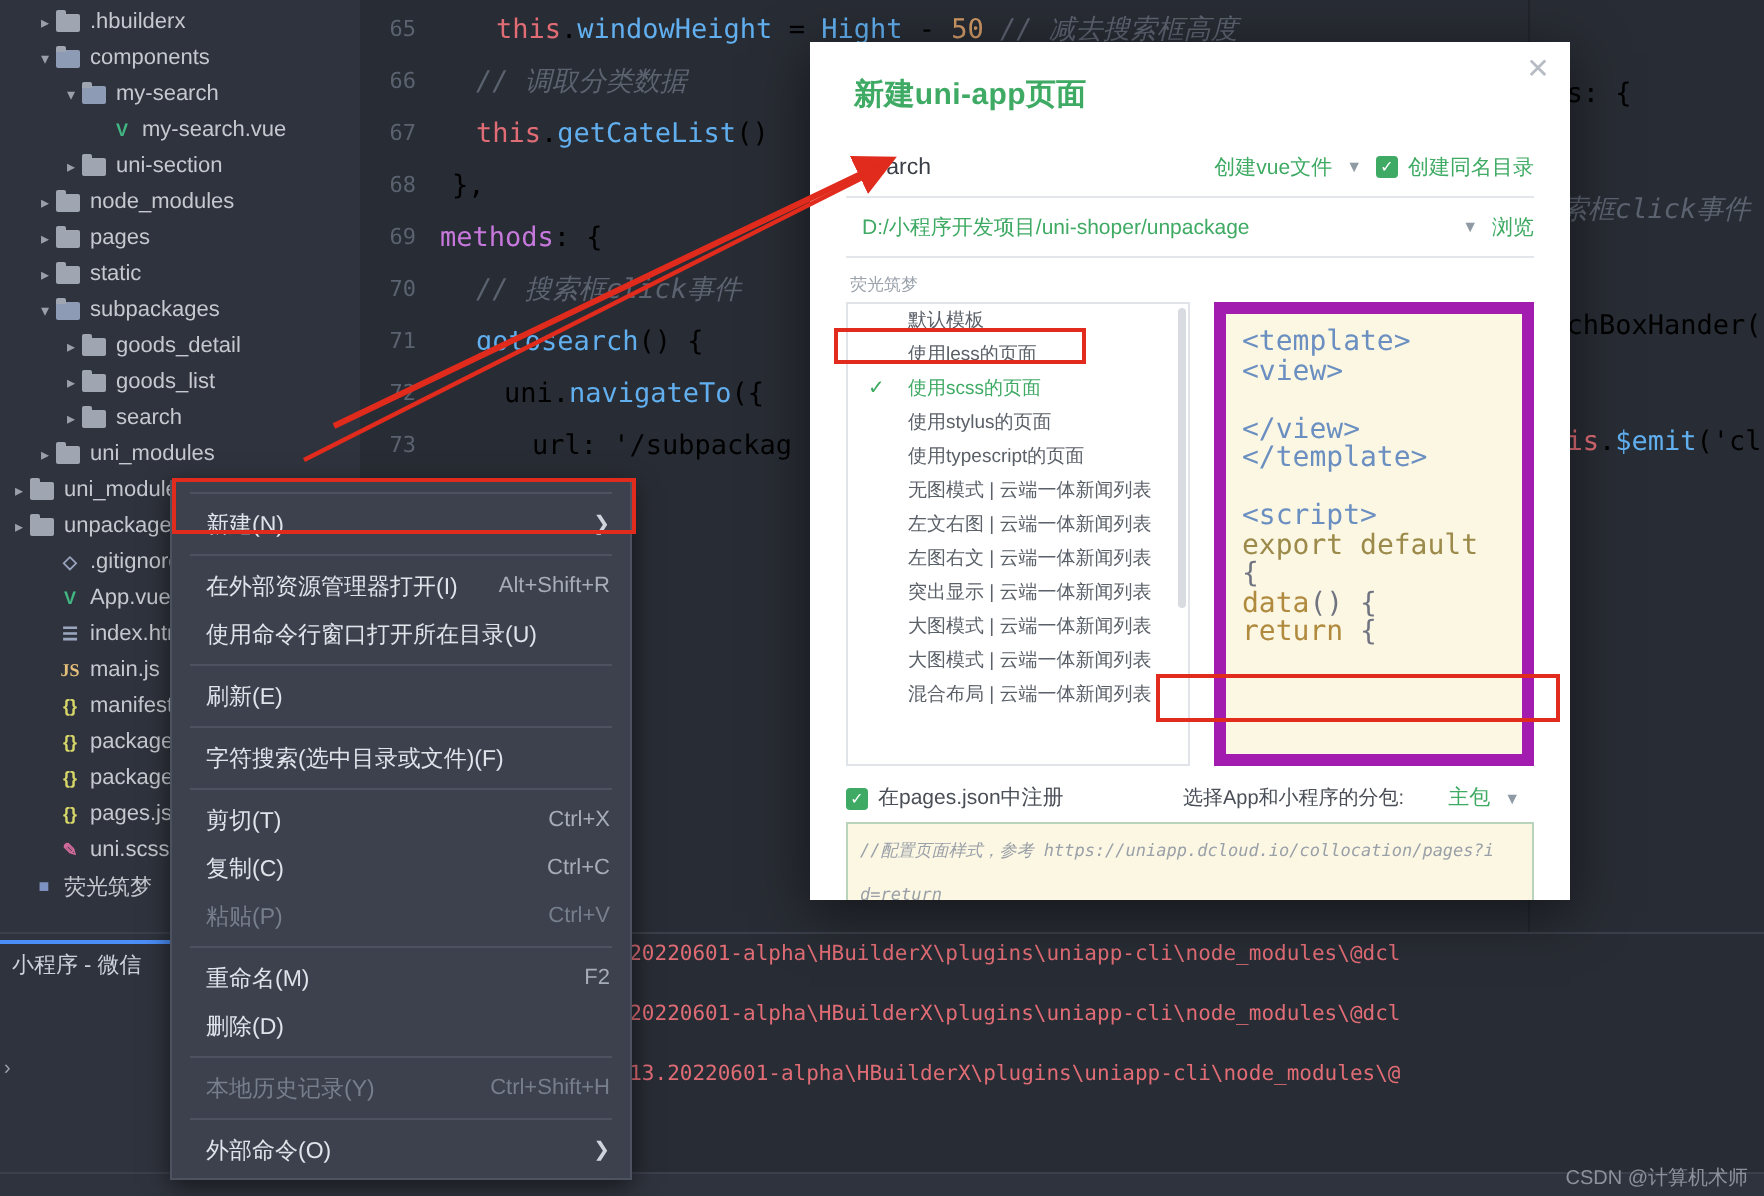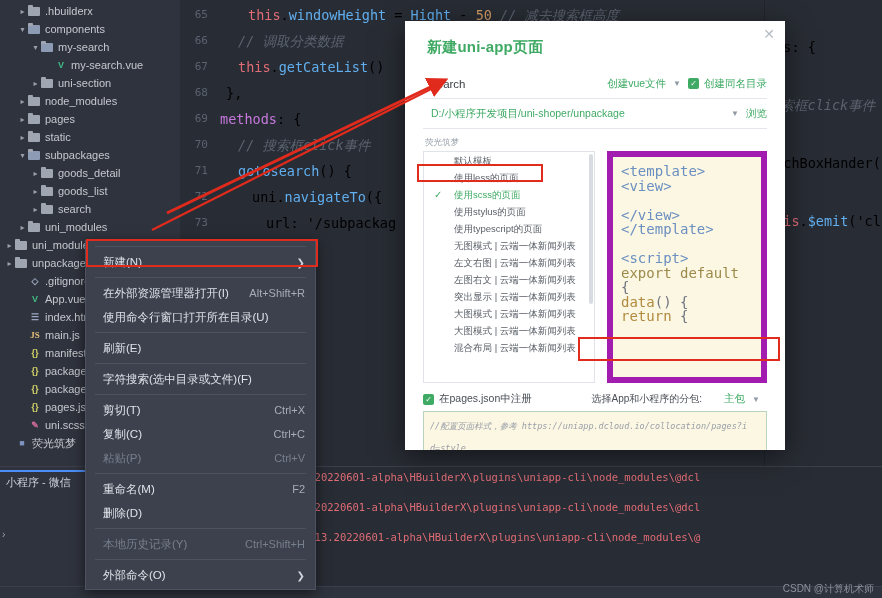--- a/index.html
+++ b/index.html
@@ -601,21 +601,21 @@
       </div>
       <div style="display:flex;align-items:center">
         <span style="color:#4a4f57;font-size:10px">选择App和小程序的分包:</span>
         <span class="dlg-sel" style="padding-left:22px">主包</span>
         <span class="caret">▼</span>
       </div>
     </div>
 
     <div class="dlg-code" id="dlgcode">
         <div>//配置页面样式，参考 https://uniapp.dcloud.io/collocation/pages?i</div>
-        <div>d=style</div>
+        <div>d=return</div>
       </div>
 
   </div>
 
   <div class="tpl-sel-box"></div>
   <div class="subpkg-box"></div>
 
   <svg class="arrow-svg" width="882" height="598">
     <defs>
       <marker id="ah" markerWidth="7" markerHeight="7" refX="5" refY="3.5" orient="auto">

